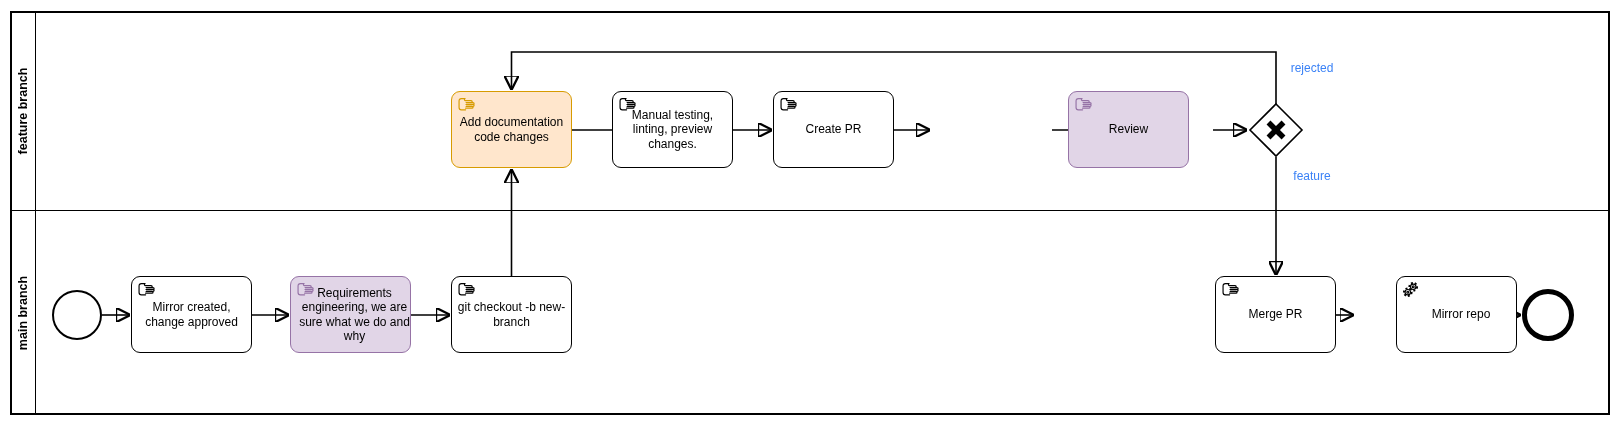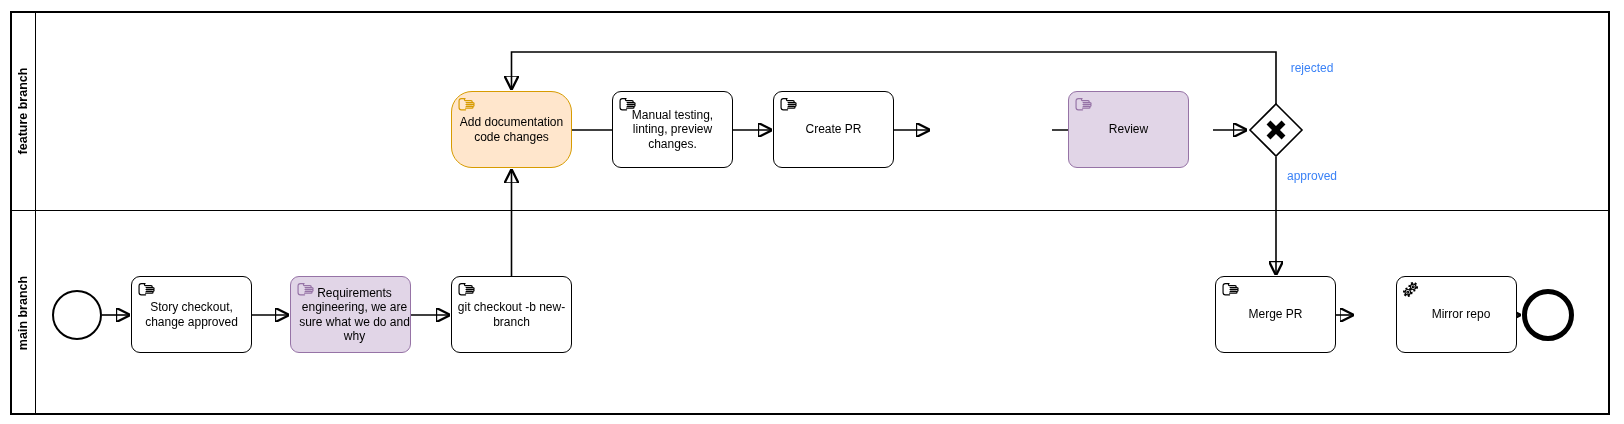--- a/index.html
+++ b/index.html
@@ -82,21 +82,21 @@
     <path d="M1213 130 H1246" marker-end="url(#arrow)"></path>
     <path d="M1276 104 V52 H511.5 V88.5" marker-end="url(#arrow)"></path>
     <path d="M1276 157 V274" marker-end="url(#arrow)"></path>
     <path d="M1336 315 H1352.5" marker-end="url(#arrow)"></path>
     <path d="M1476 315 H1519.5" marker-end="url(#arrow)"></path>
   </svg>
 
   <div class="event-start"></div>
   <div class="event-end"></div>
 
-  <div class="task orange" style="left:451px; top:91px;border-radius:21px;">
+  <div class="task orange" style="left:451px; top:91px;">
     <span class="ticon">
       <svg viewBox="0 0 17 13" fill="none" stroke="currentColor" stroke-width="1.1" stroke-linecap="round" stroke-linejoin="round">
         <path d="M6.5 1 H3.2 Q1 1 1 3.2 V9.3 Q1 11.5 3.2 11.5 H7.2"></path>
         <path d="M6.5 1 C5.9 1.6 5.9 2.4 6.6 2.8 H12.4 Q13.4 2.8 13.4 3.7 Q13.4 4.6 12.4 4.6 H7.8"></path>
         <path d="M7.8 4.6 H14.2 Q15.2 4.6 15.2 5.5 Q15.2 6.4 14.2 6.4 H7.8"></path>
         <path d="M7.8 6.4 H14.2 Q15.2 6.4 15.2 7.3 Q15.2 8.2 14.2 8.2 H7.8"></path>
         <path d="M7.8 8.2 H13.2 Q14.2 8.2 14.2 9.1 Q14.2 10 13.2 10 H7.2"></path>
       </svg>
     </span>
     <div class="tlabel" style="width:112px">Add documentation code changes</div>
@@ -145,33 +145,33 @@
   <div class="gateway">
     <svg viewBox="0 0 56 56" width="56" height="56">
       <polygon points="28,2 54,28 28,54 2,28" fill="#ffffff" stroke="#000" stroke-width="1.6"></polygon>
       <g stroke="#000" stroke-width="5.5" stroke-linecap="butt">
         <line x1="20.5" y1="20.5" x2="35.5" y2="35.5"></line>
         <line x1="35.5" y1="20.5" x2="20.5" y2="35.5"></line>
       </g>
     </svg>
   </div>
   <div class="edge-label" style="left:1276px; top:61px;">rejected</div>
-  <div class="edge-label" style="left:1276px; top:169px;">approved</div>
+  <div class="edge-label" style="left:1276px; top:169px;">feature</div>
 
   <div class="task" style="left:131px; top:276px;">
     <span class="ticon">
       <svg viewBox="0 0 17 13" fill="none" stroke="currentColor" stroke-width="1.1" stroke-linecap="round" stroke-linejoin="round">
         <path d="M6.5 1 H3.2 Q1 1 1 3.2 V9.3 Q1 11.5 3.2 11.5 H7.2"></path>
         <path d="M6.5 1 C5.9 1.6 5.9 2.4 6.6 2.8 H12.4 Q13.4 2.8 13.4 3.7 Q13.4 4.6 12.4 4.6 H7.8"></path>
         <path d="M7.8 4.6 H14.2 Q15.2 4.6 15.2 5.5 Q15.2 6.4 14.2 6.4 H7.8"></path>
         <path d="M7.8 6.4 H14.2 Q15.2 6.4 15.2 7.3 Q15.2 8.2 14.2 8.2 H7.8"></path>
         <path d="M7.8 8.2 H13.2 Q14.2 8.2 14.2 9.1 Q14.2 10 13.2 10 H7.2"></path>
       </svg>
     </span>
-    <div class="tlabel" style="width:119px">Story checkout, change approved</div>
+    <div class="tlabel" style="width:119px">Mirror created, change approved</div>
   </div>
 
   <div class="task purple" style="left:290px; top:276px;padding-left:8px;">
     <span class="ticon">
       <svg viewBox="0 0 17 13" fill="none" stroke="currentColor" stroke-width="1.1" stroke-linecap="round" stroke-linejoin="round">
         <path d="M6.5 1 H3.2 Q1 1 1 3.2 V9.3 Q1 11.5 3.2 11.5 H7.2"></path>
         <path d="M6.5 1 C5.9 1.6 5.9 2.4 6.6 2.8 H12.4 Q13.4 2.8 13.4 3.7 Q13.4 4.6 12.4 4.6 H7.8"></path>
         <path d="M7.8 4.6 H14.2 Q15.2 4.6 15.2 5.5 Q15.2 6.4 14.2 6.4 H7.8"></path>
         <path d="M7.8 6.4 H14.2 Q15.2 6.4 15.2 7.3 Q15.2 8.2 14.2 8.2 H7.8"></path>
         <path d="M7.8 8.2 H13.2 Q14.2 8.2 14.2 9.1 Q14.2 10 13.2 10 H7.2"></path>

